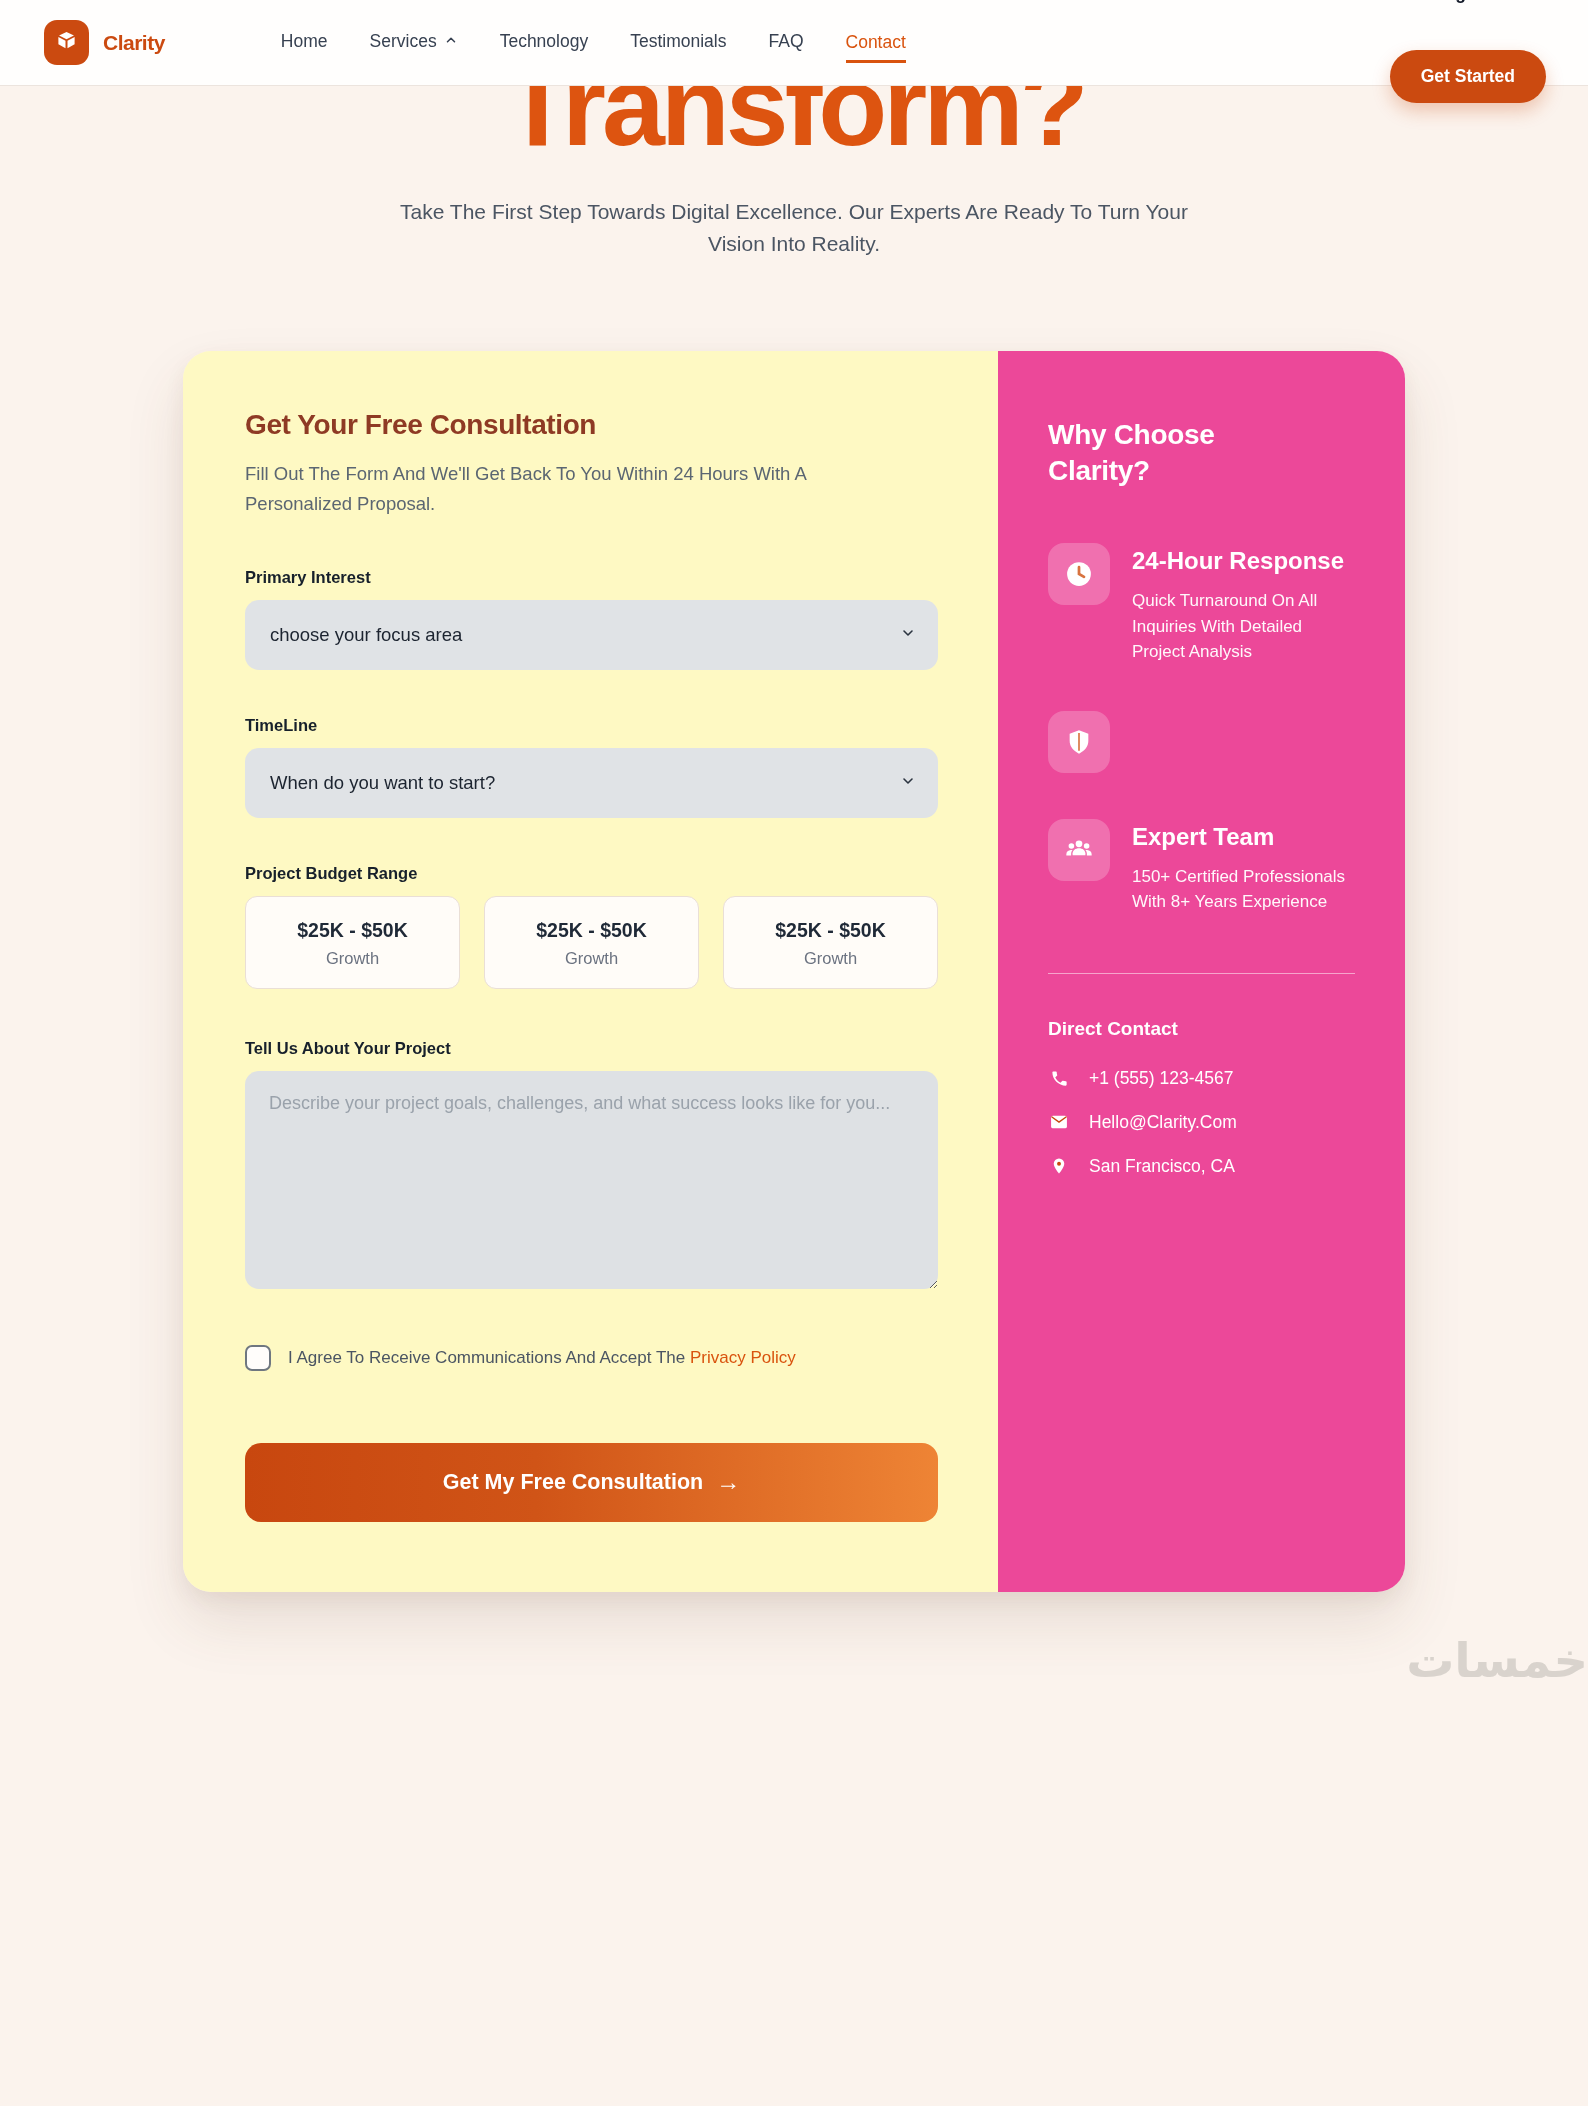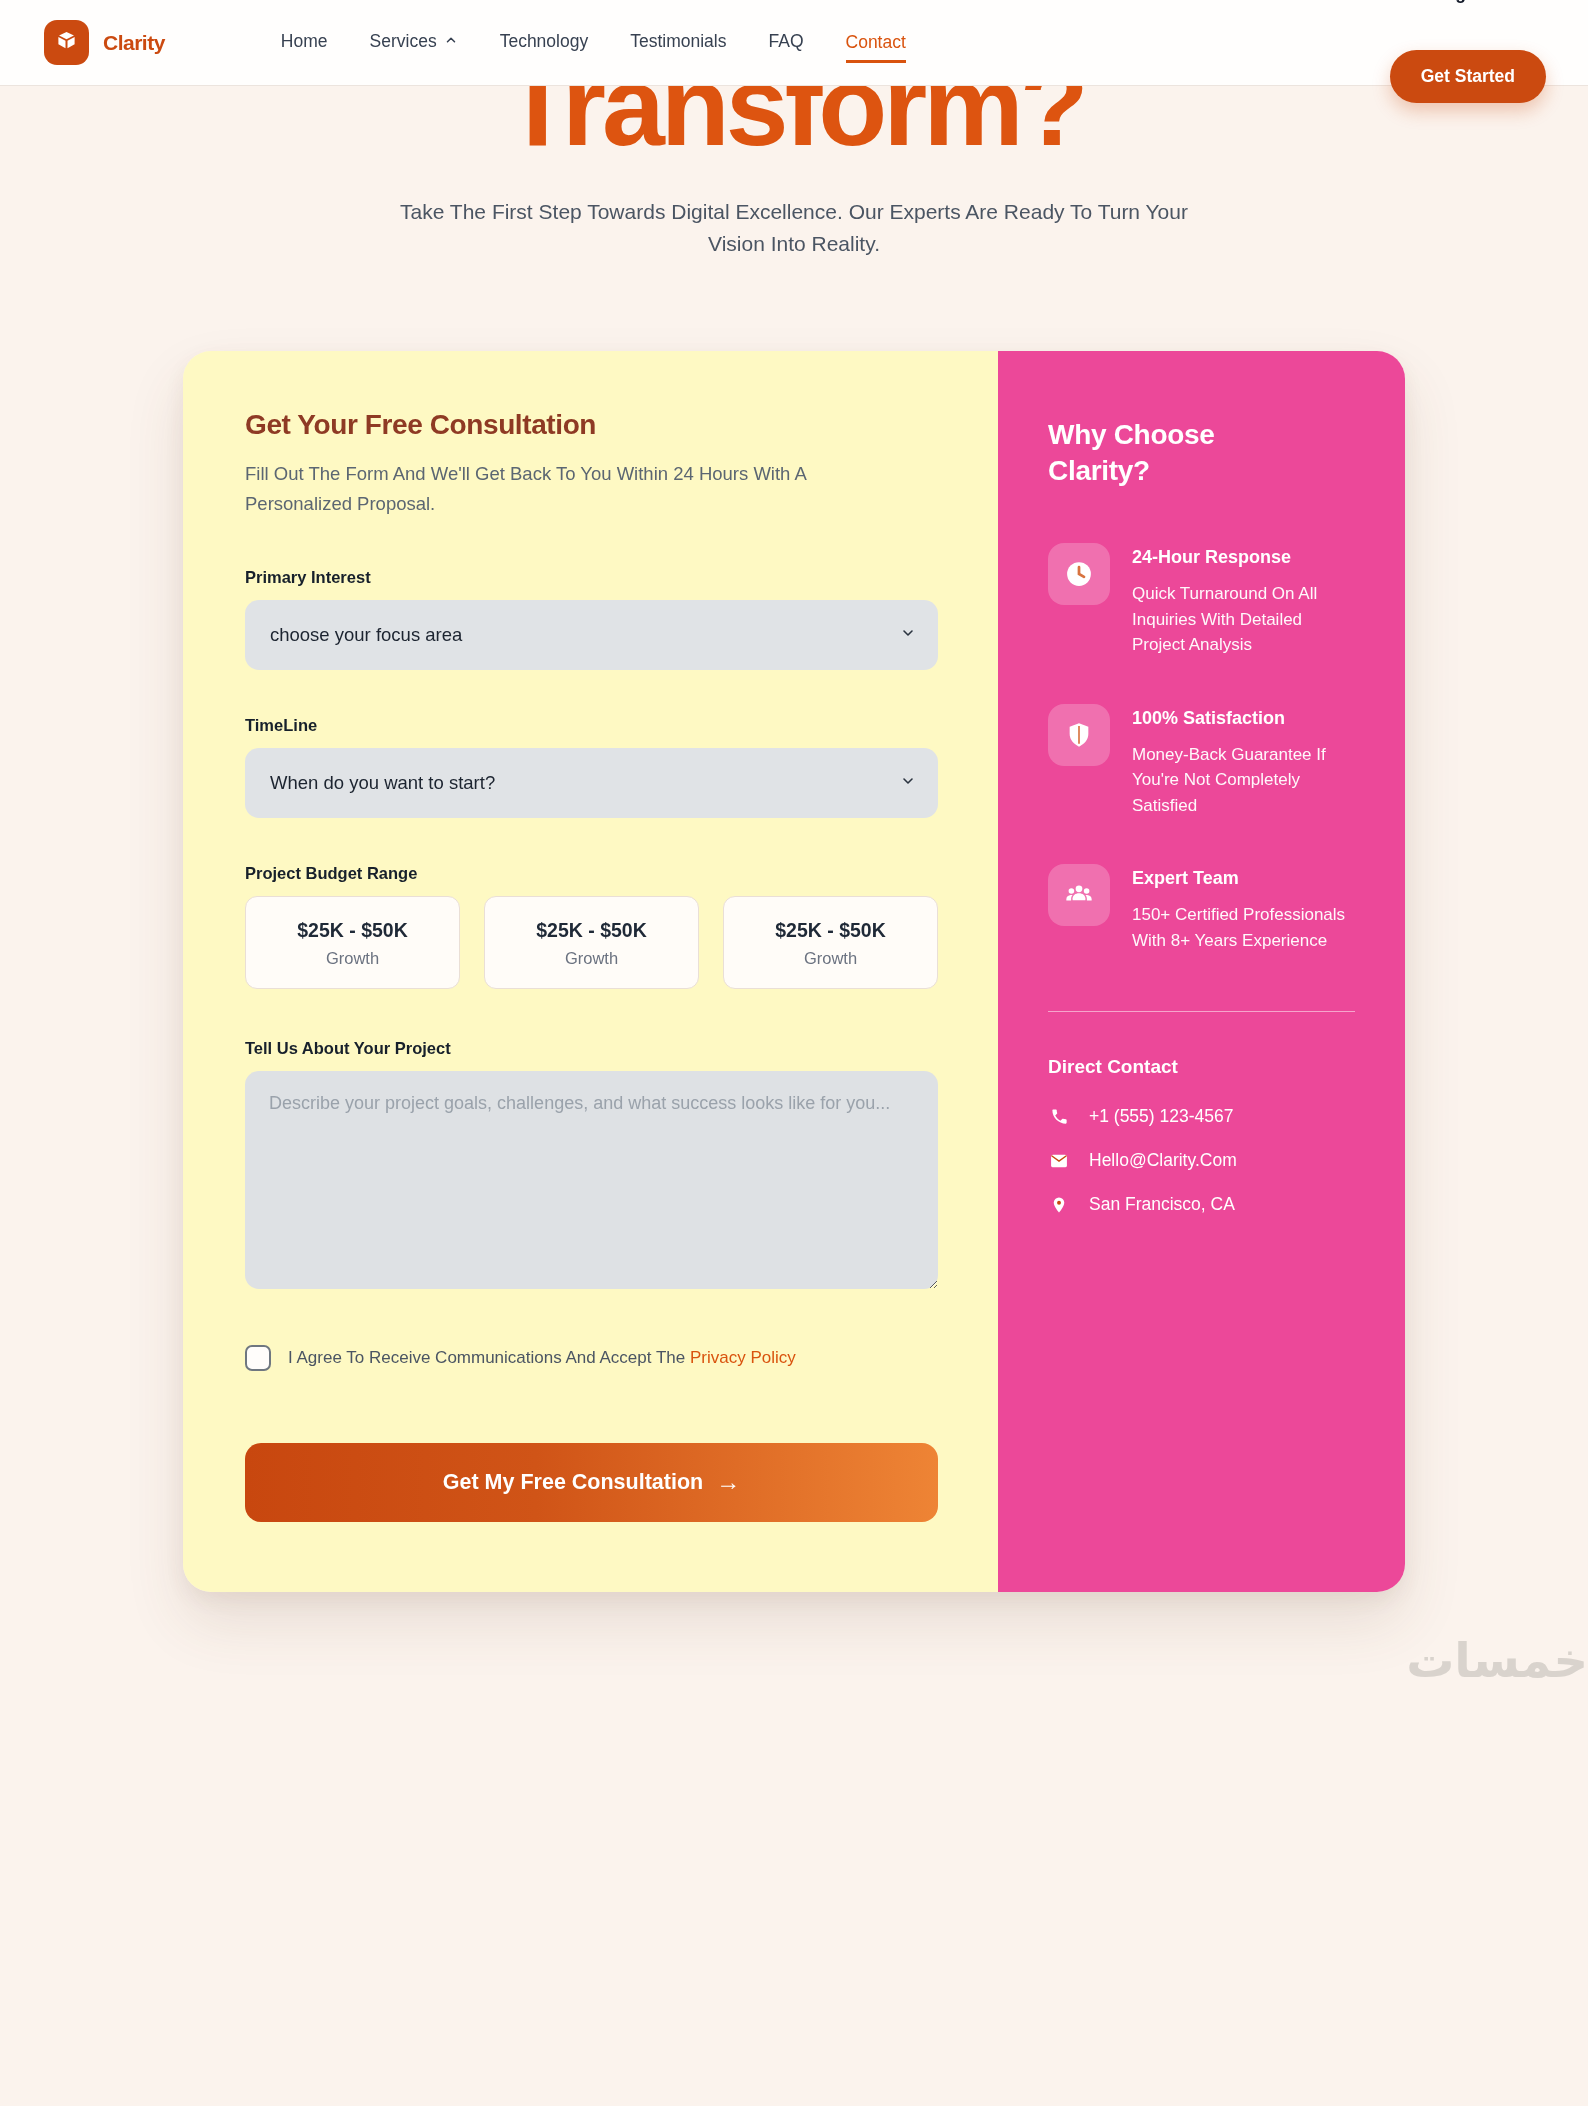--- a/index.html
+++ b/index.html
@@ -122,21 +122,21 @@
     width:407px; flex:none; background:#ec4899; color:#fff;
     border-radius:0 28px 28px 0;
     padding:66px 50px 60px;
   }
   .why-title { margin:0 0 54px; max-width:245px; font-size:28px; font-weight:800; line-height:1.3; letter-spacing:-.3px; }
   .feature { display:flex; gap:22px; margin-bottom:46px; }
   .feature-icon {
     width:62px; height:62px; flex:none; border-radius:16px;
     background:rgba(255,255,255,.22); display:grid; place-items:center;
   }
-  .feature-body h4 { margin:4px 0 13px; font-size:18px; font-weight:700; }
+  .feature-body h4 { margin:4px 0 13px; font-size:24px; font-weight:700; }
   .feature-body p { margin:0; max-width:228px; font-size:17px; line-height:1.5; color:rgba(255,255,255,.96); }
 
   .divider { border:none; border-top:1px solid rgba(255,255,255,.5); margin:58px 0 44px; }
   .contact-title { margin:0 0 28px; font-size:19px; font-weight:700; }
   .contact-row { display:flex; align-items:center; gap:19px; margin-bottom:23px; font-size:17.5px; }
   .contact-row .c-icon { width:22px; display:grid; place-items:center; flex:none; }
 
   
   .watermark {
     margin:40px 0 24px; text-align:right;
@@ -272,24 +272,20 @@
       </div>
     </div>
 
     <div class="feature">
       <span class="feature-icon">
         <svg width="28" height="28" viewBox="0 0 24 24">
           <path d="M12 2l8 3v6.2c0 4.9-3.4 8.4-8 10.8-4.6-2.4-8-5.9-8-10.8V5z" fill="#ffffff"></path>
           <path d="M12 4.2v15.3" stroke="#d8733f" stroke-width="1.4"></path>
         </svg>
       </span>
-      <div class="feature-body">
-        <h4>100% Satisfaction</h4>
-        <p>Money-Back Guarantee If You're Not Completely Satisfied</p>
-      </div>
     </div>
 
     <div class="feature">
       <span class="feature-icon">
         <svg width="32" height="32" viewBox="0 0 24 24" fill="#ffffff">
           <circle cx="6.3" cy="9" r="2.1"></circle>
           <circle cx="17.7" cy="9" r="2.1"></circle>
           <circle cx="12" cy="7.4" r="2.5"></circle>
           <path d="M12 10.6c2.7 0 4.8 1.7 4.8 3.9v1.4H7.2v-1.4c0-2.2 2.1-3.9 4.8-3.9z"></path>
           <path d="M5.9 12c-2 .2-3.4 1.5-3.4 3.1v1h3.6v-1.2c0-1.1.4-2.1 1.1-2.9-.4 0-.9 0-1.3 0z"></path>

